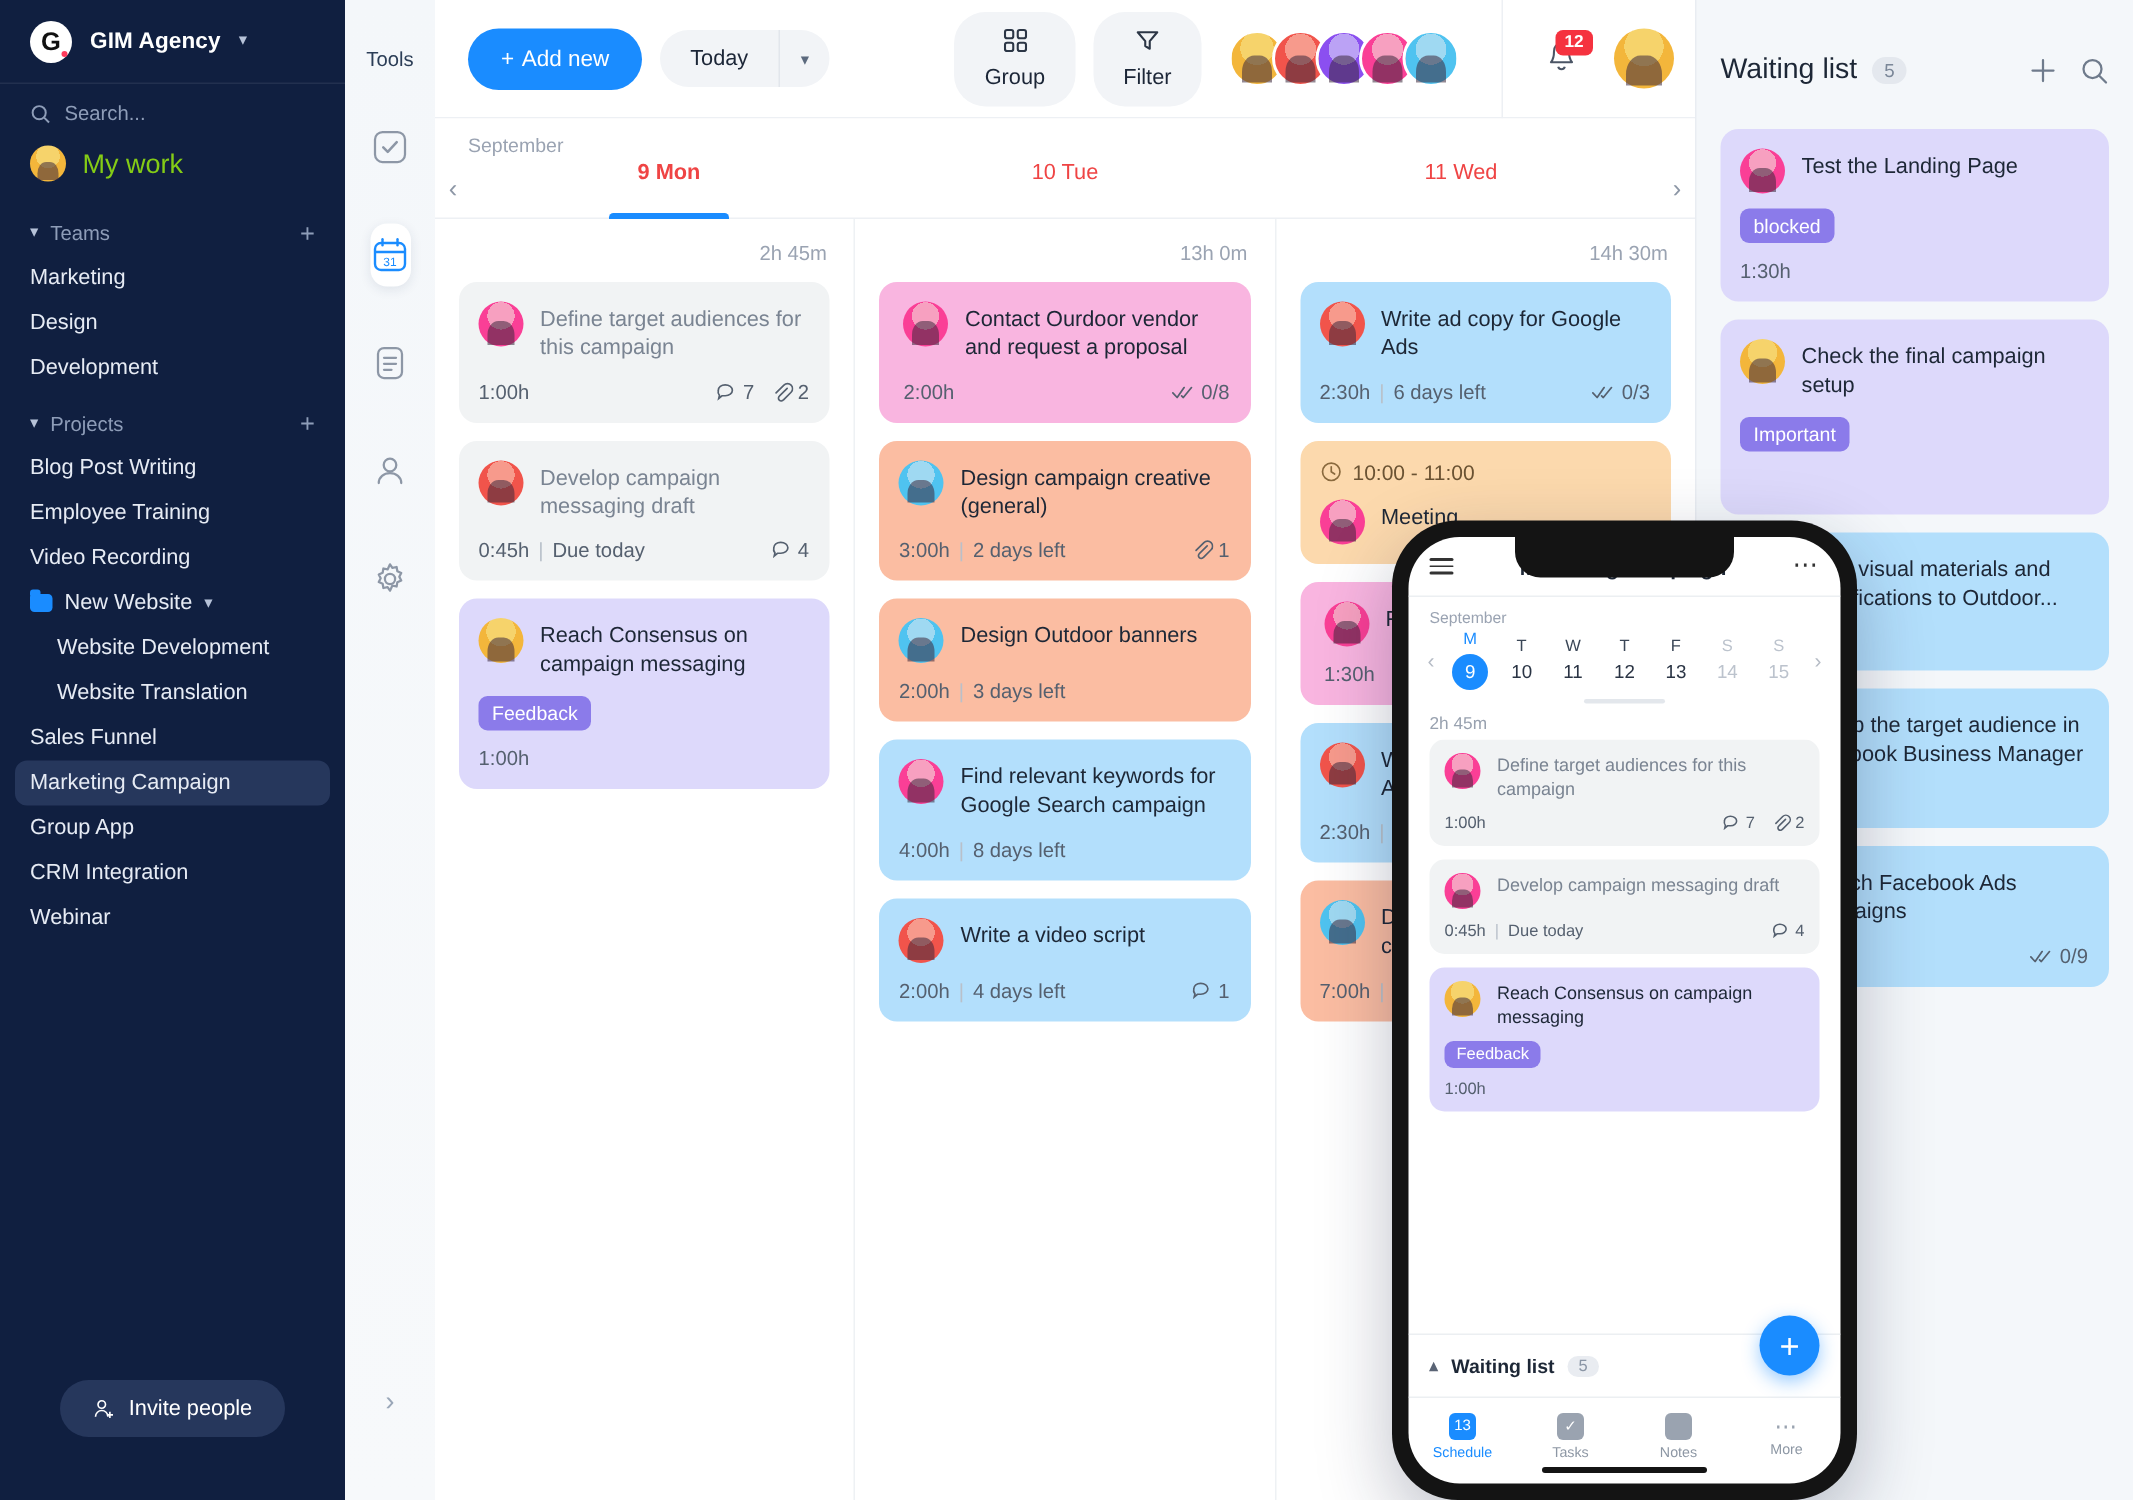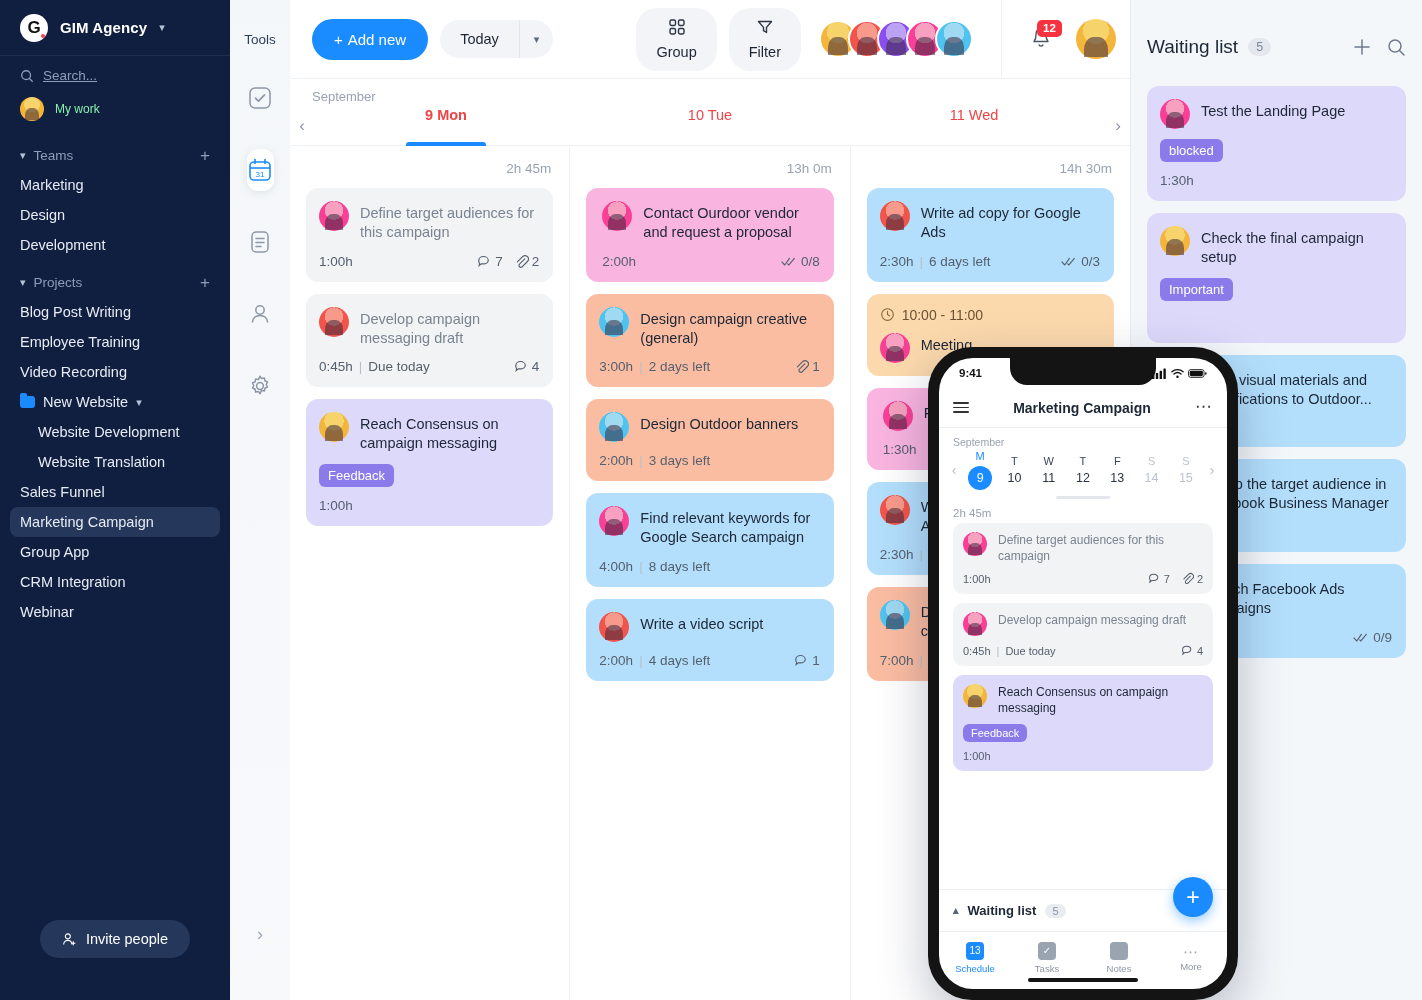--- a/index.html
+++ b/index.html
@@ -30,25 +30,25 @@
   }
   .brand-logo::after {
     content: ""; position: absolute; right: 3px; bottom: 4px;
     width: 4px; height: 4px; border-radius: 50%; background: #ff3b5c;
   }
   .brand-name { font-size: 15px; font-weight: 600; letter-spacing: .1px; }
   .chev { font-size: 11px; color: #b6c2d8; line-height: 1; }
 
   .search-row {
     display: flex; align-items: center; gap: 9px;
-    padding: 12px 20px 6px 20px; color: #8e9db8; font-size: 13.5px; text-decoration: underline;
+    padding: 12px 20px 6px 20px; color: #8e9db8; font-size: 13.5px;
   }
   .mywork {
     display: flex; align-items: center; gap: 11px;
-    padding: 8px 20px 12px 20px; font-size: 12px; color: #86efac;
+    padding: 8px 20px 12px 20px; font-size: 18px; color: #84cc16;
   }
   .av {
     border-radius: 50%; flex: 0 0 auto;
     background-size: cover; background-position: center;
     display:block;
   }
   .av-yellow { background: radial-gradient(circle at 50% 30%, #f6d36b 0 38%, #f3b63b 38% 100%); }
   .av-pink   { background: radial-gradient(circle at 50% 32%, #f7a0c0 0 36%, #fa3f96 36% 100%); }
   .av-red    { background: radial-gradient(circle at 50% 32%, #f79a8c 0 36%, #f1544b 36% 100%); }
   .av-blue   { background: radial-gradient(circle at 50% 32%, #9fd9f2 0 36%, #4fc3f0 36% 100%); }
@@ -780,41 +780,20 @@
           </span>
         </span>
       </div>
     </div>
   </aside>
 
   <div class="phone">
     <div class="phone-screen">
       <div class="notch"></div>
 
-      <div class="status-bar">
-        <span>9:41</span>
-        <span class="sb-right">
-          <svg width="15" height="11" viewBox="0 0 15 11">
-            <rect x="0" y="7" width="2.4" height="4" rx=".6" fill="#111"></rect>
-            <rect x="3.8" y="5" width="2.4" height="6" rx=".6" fill="#111"></rect>
-            <rect x="7.6" y="2.8" width="2.4" height="8.2" rx=".6" fill="#111"></rect>
-            <rect x="11.4" y="0.5" width="2.4" height="10.5" rx=".6" fill="#111"></rect>
-          </svg>
-          <svg width="13" height="11" viewBox="0 0 14 11">
-            <path d="M1 3.6A9 9 0 0113 3.6" fill="none" stroke="#111" stroke-width="1.5" stroke-linecap="round"></path>
-            <path d="M3.2 6A5.8 5.8 0 0110.8 6" fill="none" stroke="#111" stroke-width="1.5" stroke-linecap="round"></path>
-            <circle cx="7" cy="9" r="1.3" fill="#111"></circle>
-          </svg>
-          <svg width="19" height="11" viewBox="0 0 22 11">
-            <rect x=".6" y="1" width="18" height="9" rx="2.6" fill="none" stroke="#111" stroke-width="1"></rect>
-            <rect x="2" y="2.4" width="15.2" height="6.2" rx="1.6" fill="#111"></rect>
-            <rect x="19.8" y="4" width="1.7" height="3" rx=".8" fill="#111"></rect>
-          </svg>
-        </span>
-      </div>
 
       <div class="ph-header">
         <span class="burger">
             <i></i>
             <i></i>
             <i></i>
           </span>
         <span class="ph-title">Marketing Campaign</span>
         <span class="dots">⋯</span>
       </div>

